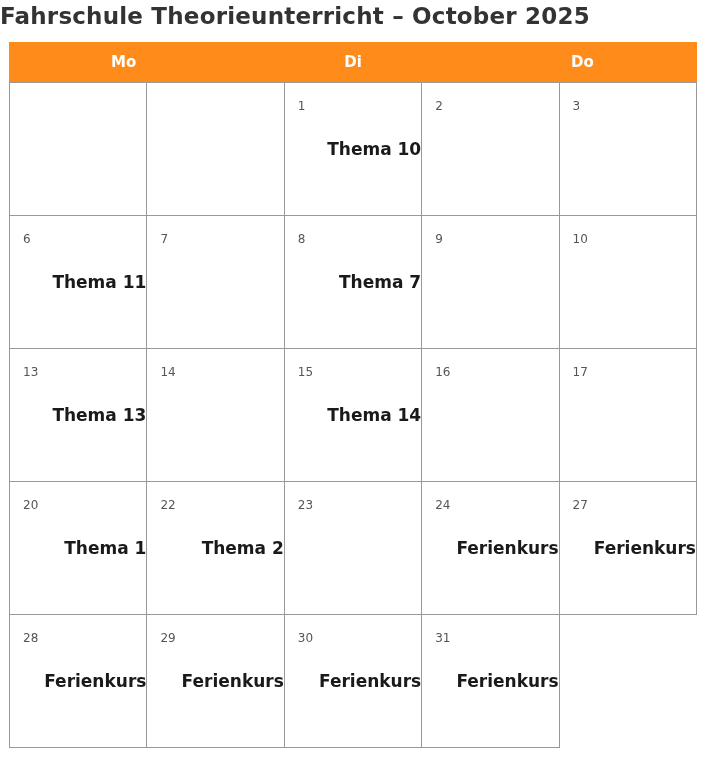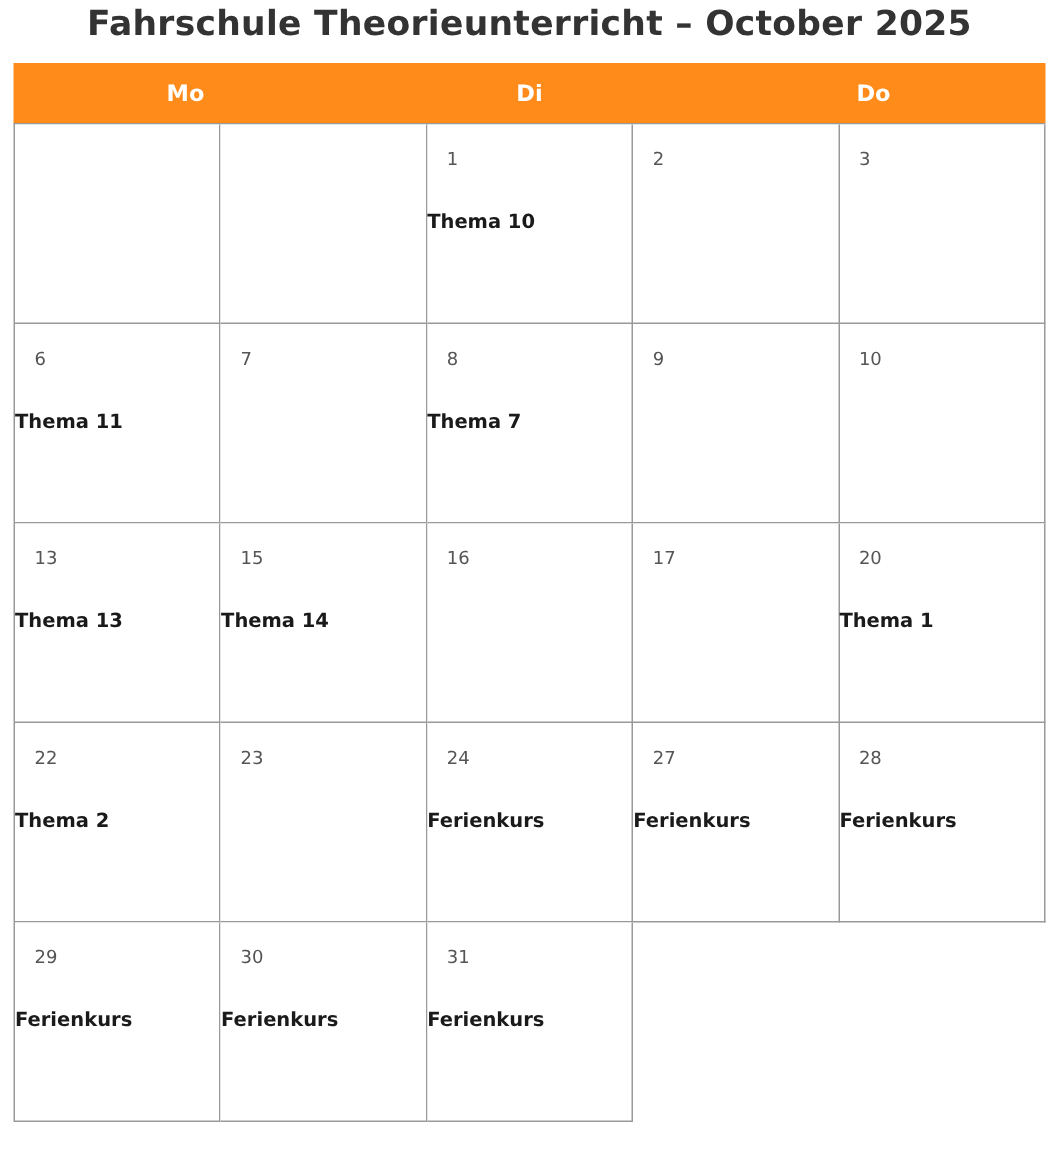--- a/index.html
+++ b/index.html
@@ -16,21 +16,21 @@
     overflow: hidden;
   }
   .title-bar {
     position: absolute;
     left: 0;
     top: 0;
     width: 706px;
     height: 32px;
     display: flex;
     align-items: center;
-    justify-content: center;
+    justify-content: flex-start;
   }
   .title {
     font-size: 23px;
     font-weight: bold;
     color: var(--title-text, #333333);
     letter-spacing: 0.2px;
   }
   .calendar {
     position: absolute;
     left: 9px;
@@ -70,22 +70,22 @@
     left: 13px;
     font-size: 12px;
     color: var(--date-text, #555555);
   }
   .event-label {
     position: absolute;
     left: 0;
     right: 0;
     top: 50%;
     transform: translateY(-52%);
-    text-align: left;
-    font-size: 13px;
+    text-align: right;
+    font-size: 17px;
     font-weight: bold;
     color: var(--event-text, #1a1a1a);
   }
 </style>
 </head>
 <body>
 
 <div class="page">
 
   <div class="title-bar">
@@ -142,20 +142,24 @@
       <div class="cell">
         <span class="day-number">10</span>
         <div class="event-label"></div>
       </div>
 
       <div class="cell">
         <span class="day-number">13</span>
         <div class="event-label">Thema 13</div>
       </div>
       <div class="cell">
+        <span class="day-number">14</span>
+        <div class="event-label"></div>
+      </div>
+      <div class="cell">
         <span class="day-number">15</span>
         <div class="event-label">Thema 14</div>
       </div>
       <div class="cell">
         <span class="day-number">16</span>
         <div class="event-label"></div>
       </div>
       <div class="cell">
         <span class="day-number">17</span>
         <div class="event-label"></div>

